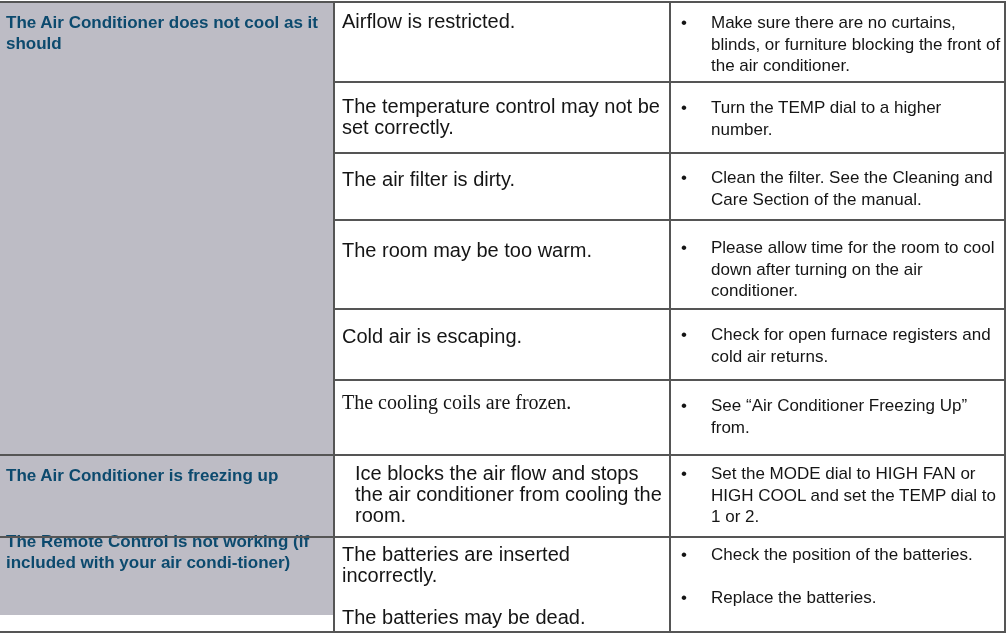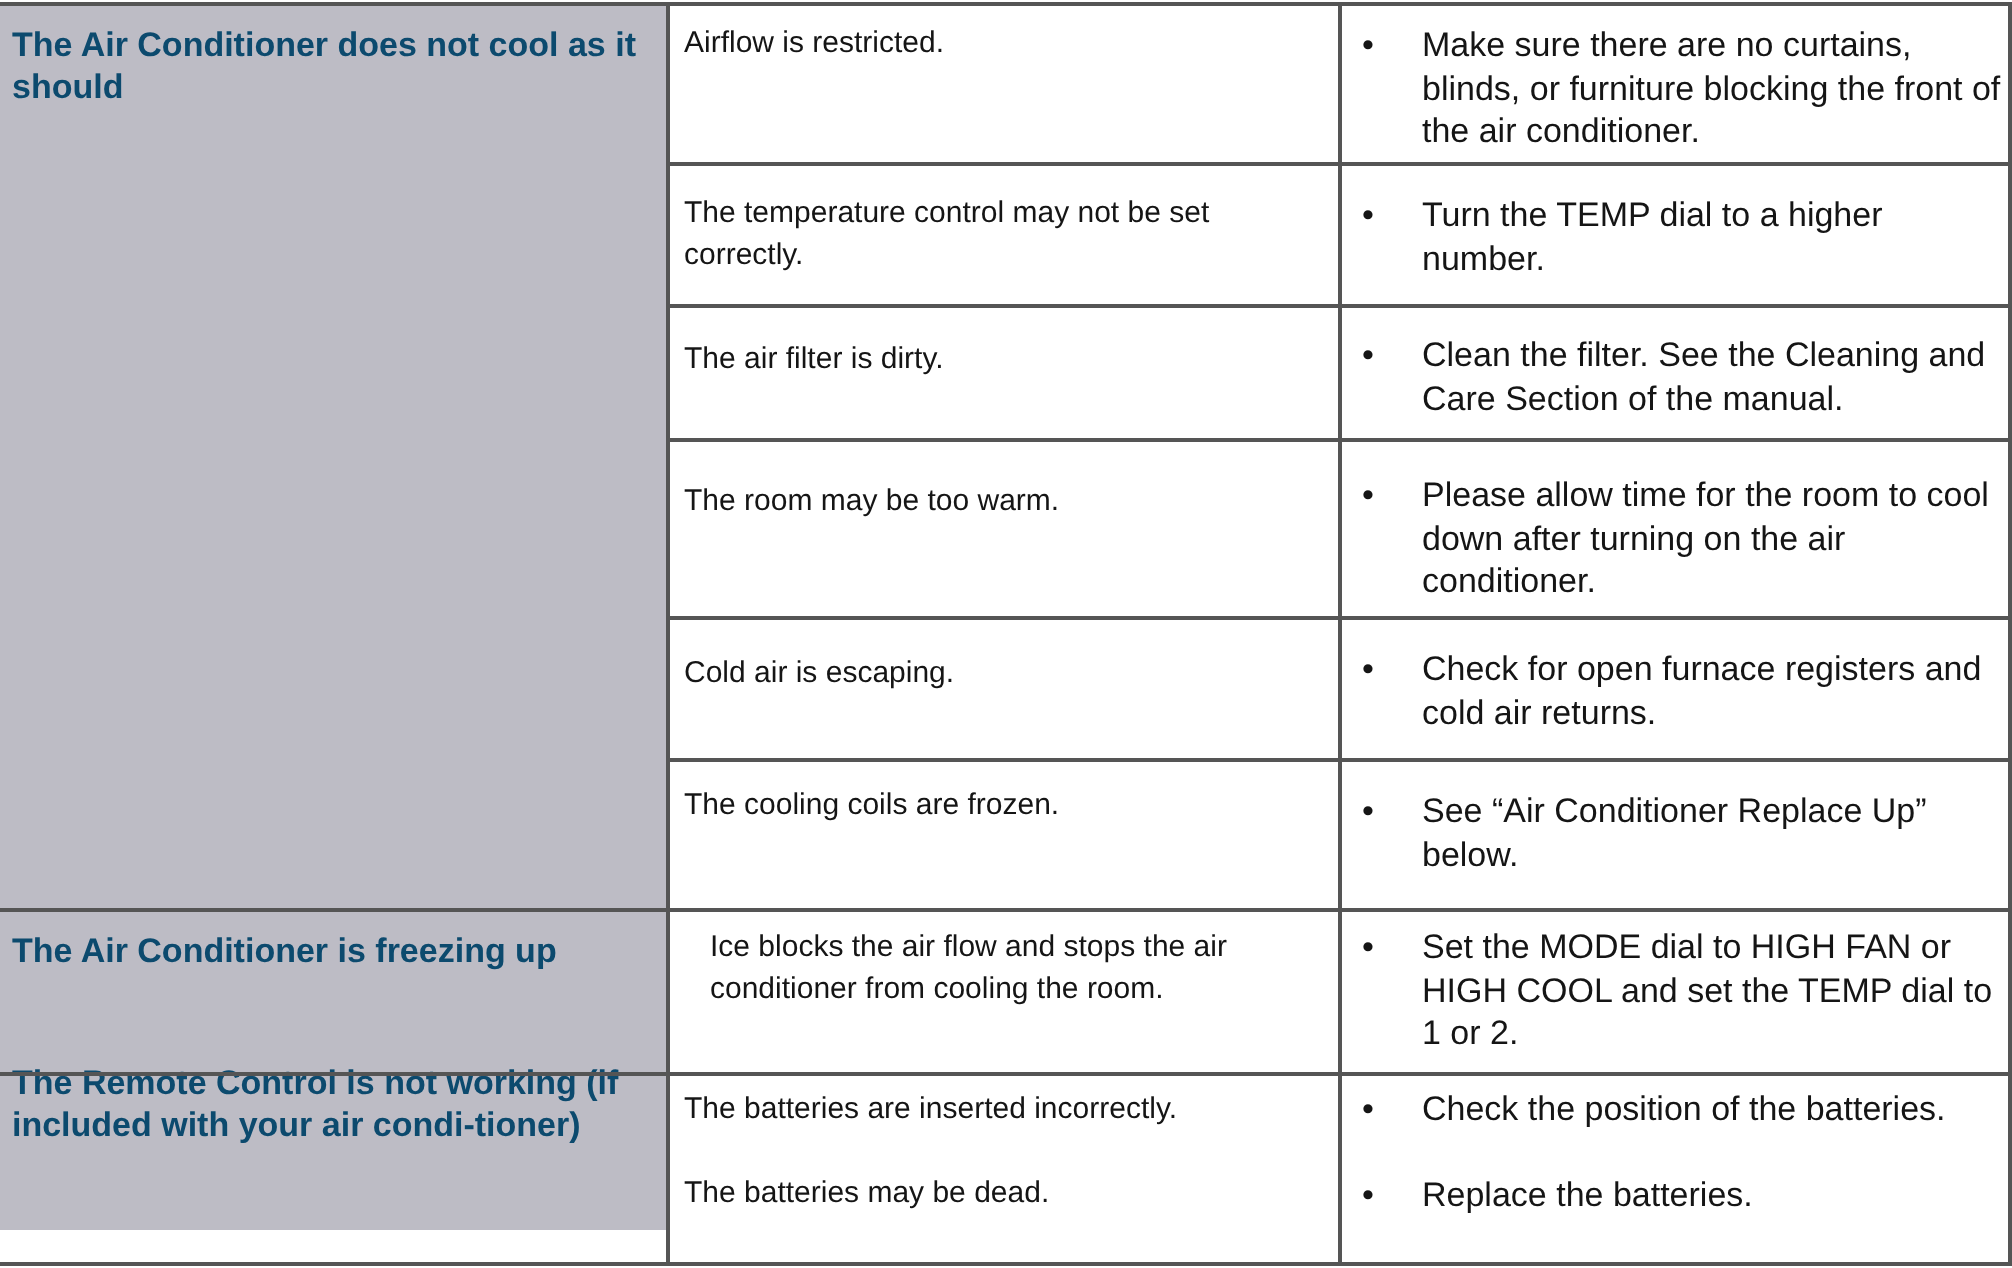--- a/index.html
+++ b/index.html
@@ -33,21 +33,21 @@
       font-size: 17px;
       line-height: 21px;
       color: #0c4a6e;
     }
     .cause {
       position: absolute;
       left: 335px;
       width: 334px;
       box-sizing: border-box;
       padding: 8px 6px 0 7px;
-      font-size: 15px;
+      font-size: 20px;
       line-height: 21px;
       color: #151515;
     }
     .solution {
       position: absolute;
       left: 671px;
       width: 335px;
       box-sizing: border-box;
       padding: 9px 4px 0 8px;
       font-size: 17px;
@@ -102,21 +102,21 @@
   </div>
   <div class="cause" style="top:154px;height:65px;padding-top:15px;">
     <span>The air filter is dirty.</span>
   </div>
   <div class="cause" style="top:221px;height:87px;padding-top:19px;">
     <span>The room may be too warm.</span>
   </div>
   <div class="cause" style="top:310px;height:77px;padding-top:16px;">
     <span>Cold air is escaping.</span>
   </div>
-  <div class="cause" style="top:381px;height:68px;padding-top:11px;">
+  <div class="cause" style="top:381px;height:68px;padding-top:11px;font-family:Liberation Serif, serif;">
     <span>The cooling coils are frozen.</span>
   </div>
   <div class="cause" style="top:456px;height:80px;padding-top:7px;padding-left:20px;">
     <span>Ice blocks the air flow and stops the air conditioner from cooling the room.</span>
   </div>
   <div class="cause" style="top:538px;height:93px;padding-top:6px;">
     <div>The batteries are inserted incorrectly.</div>
     <div class="gap"></div>
     <div>The batteries may be dead.</div>
   </div>
@@ -147,21 +147,21 @@
   </div>
   <div class="solution" style="top:310px;height:69px;padding-top:14px;">
     <div class="bullet-item">
       <span class="bullet">•</span>
       <span class="bullet-text">Check for open furnace registers and cold air returns.</span>
     </div>
   </div>
   <div class="solution" style="top:381px;height:73px;padding-top:14px;">
     <div class="bullet-item">
       <span class="bullet">•</span>
-      <span class="bullet-text">See “Air Conditioner Replace Up” below.</span>
+      <span class="bullet-text">See “Air Conditioner Freezing Up” from.</span>
     </div>
   </div>
   <div class="solution" style="top:456px;height:80px;padding-top:7px;">
     <div class="bullet-item">
       <span class="bullet">•</span>
       <span class="bullet-text">Set the MODE dial to HIGH FAN or HIGH COOL and set the TEMP dial to 1 or 2.</span>
     </div>
   </div>
   <div class="solution" style="top:538px;height:93px;padding-top:6px;">
     <div class="bullet-item">

